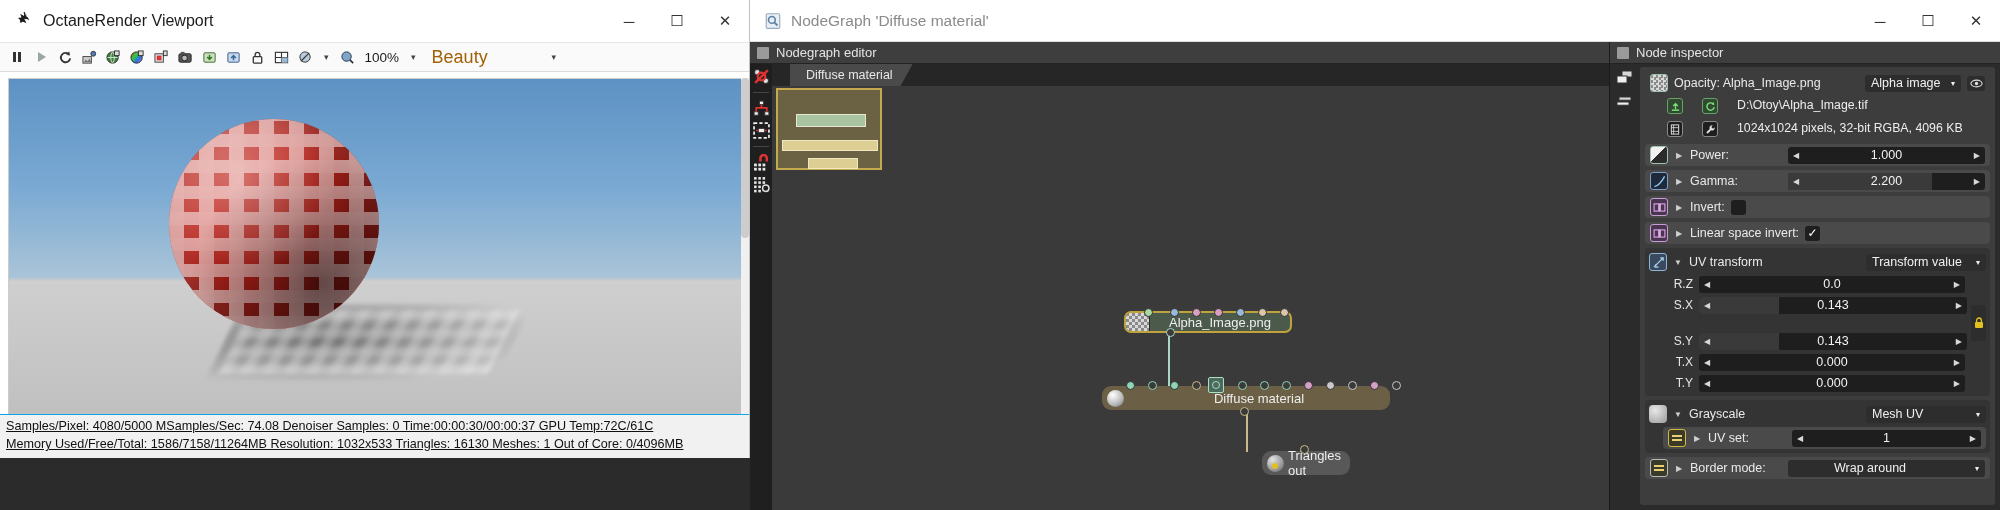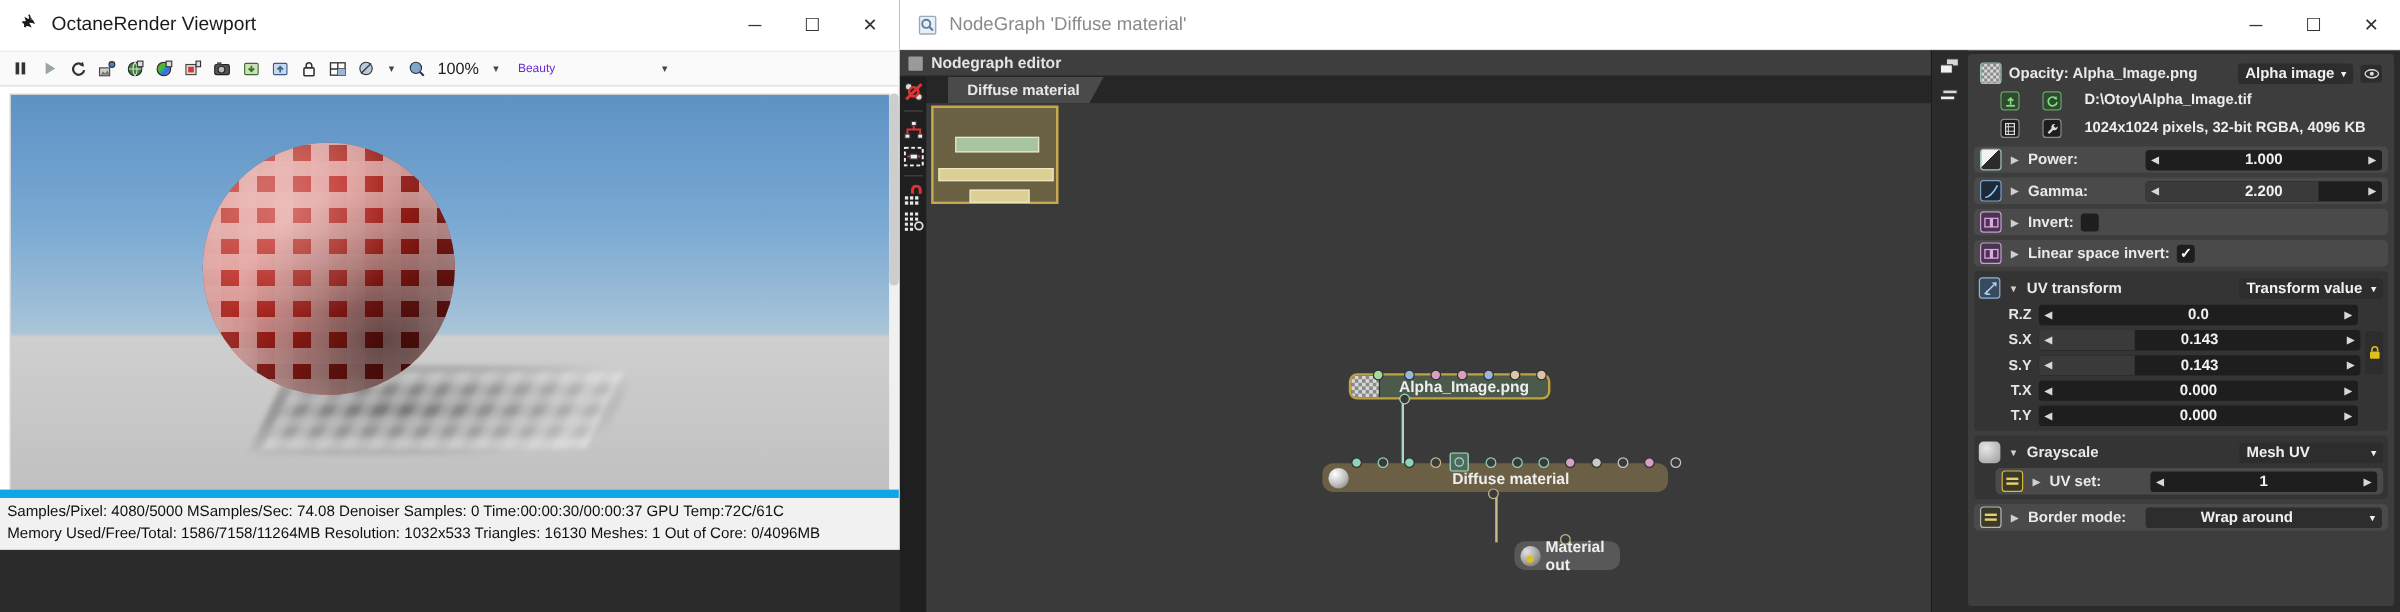--- a/index.html
+++ b/index.html
@@ -18,21 +18,21 @@
   .wctrls div { width:48px; height:42px; display:flex; align-items:center;
                 justify-content:center; color:#333; font-size:15px; }
 
   .vp-toolbar { height:30px; background:#fafafa; border-top:1px solid #e6e6e6;
                 border-bottom:1px solid #dcdcdc; display:flex; align-items:center;
                 padding:0 6px; gap:2px; }
   .tb { width:22px; height:22px; display:flex; align-items:center; justify-content:center;
         border-radius:2px; flex:none; }
   .zoomlbl { font-size:13.5px; color:#1b1b1b; padding:0 4px; }
   .caret { font-size:9px; color:#444; padding:0 6px; }
-  .beauty { font-size:10px; color:#6d28d9; padding-left:8px; }
+  .beauty { font-size:18px; color:#a16207; padding-left:8px; }
   .beautyWrap { display:flex; align-items:center; width:120px; }
 
   .render { position:absolute; left:8px; top:78px; width:734px; height:362px;
             overflow:hidden; border:1px solid #ccc; }
   .sky { position:absolute; inset:0;
          background:linear-gradient(#5d92c4 0%, #7aa9d3 30%, #a9c4d8 55%, #c9cdcd 56%, #c6c6c6 100%); }
   .floor { position:absolute; left:0; right:0; top:56%; bottom:0;
            background:linear-gradient(#cfcfcf, #bdbdbd); }
   .sphere { position:absolute; left:160px; top:40px; width:210px; height:210px;
             border-radius:50%; overflow:hidden;
@@ -48,34 +48,34 @@
                  radial-gradient(circle at 72% 78%, rgba(0,0,0,.5), transparent 58%); }
   .shadow { position:absolute; left:215px; top:225px; width:290px; height:76px;
             background:radial-gradient(ellipse at 35% 45%, rgba(60,60,60,.62), rgba(120,120,120,.12) 72%, transparent 80%);
             filter:blur(2px); transform:skewX(-26deg); }
   .shadow:before { content:""; position:absolute; inset:6px 10px;
       background-image:repeating-linear-gradient(90deg, rgba(255,255,255,.5) 0 11px, transparent 11px 22px),
                        repeating-linear-gradient(0deg, rgba(255,255,255,.5) 0 9px, transparent 9px 18px);
       background-blend-mode:multiply; mix-blend-mode:screen; opacity:.5; filter:blur(1px); }
 
   .vp-status { position:absolute; left:0; right:0; bottom:0; background:#f1f1f1;
-               border-top:7px solid #0ea5e9; padding:3px 6px 4px 6px;
-               font-size:12.6px; color:#101010; line-height:1.42; white-space:nowrap; }
+               border-top:1px solid #0ea5e9; padding:3px 6px 4px 6px;
+               font-size:12.6px; color:#101010; line-height:1.42; white-space:nowrap;text-decoration:underline; }
   .vp-status div { overflow:hidden; text-overflow:clip; }
   .vscroll { position:absolute; right:0; top:78px; width:8px; height:362px; background:#f0f0f0; }
   .vscroll i { position:absolute; top:0; left:0; right:0; height:160px; background:#cdcdcd; border-radius:4px; display:block; }
 
   
   .ng-win { width:1250px; height:510px; background:#262626; position:relative; }
   .ng-title { height:42px; background:#fff; display:flex; align-items:center;
               padding-left:14px; position:relative; border-bottom:1px solid #ddd; }
   .ng-title .ic { width:18px; height:18px; margin-right:9px; flex:none; }
   .ng-title .t { font-size:15.5px; color:#8a8a8a; }
 
-  .ng-body { position:absolute; left:0; right:0; top:42px; bottom:0; display:flex;font-weight:bold; }
+  .ng-body { position:absolute; left:0; right:0; top:42px; bottom:0; display:flex; }
   .ng-editor { flex:1; position:relative; background:#2e2e2e; border-right:1px solid #1b1b1b; }
   .ng-hdr { height:22px; background:#3e3e3e; display:flex; align-items:center;
             padding-left:7px; gap:7px; border-bottom:1px solid #232323; }
   .ng-hdr .sq { width:12px; height:12px; background:#9a9a9a; border-radius:1px; flex:none; }
   .ng-hdr .lbl { font-size:13px; color:#e4e4e4; }
 
   .ng-tabbar { height:22px; background:#262626; display:flex; align-items:flex-end;
                padding-left:40px; }
   .ng-tab { height:22px; background:#4c4533; color:#e8e8e8; font-size:12.5px;
             display:flex; align-items:center; padding:0 20px 0 16px;
@@ -170,21 +170,21 @@
   .txtrow .tl { color:#ededed; font-size:12.3px; }
   .minibtn { width:16px; height:16px; border-radius:3px; flex:none; }
   .grp { background:#343434; border-radius:4px; padding:4px; display:flex;
          flex-direction:column; gap:3px; }
   .sub { display:flex; align-items:center; gap:6px; height:18px; padding-left:18px; }
   .sub .k { color:#e6e6e6; font-size:12px; width:26px; text-align:right; flex:none; }
   .lockbtn { width:15px; height:36px; background:#2d2d2d; border-radius:3px;
              display:flex; align-items:center; justify-content:center; flex:none;
              color:#e0c020; font-size:11px; }
   .scaleRow { display:flex; align-items:center; gap:4px; }
-  .scaleCol { flex:1; display:flex; flex-direction:column; gap:3px; }
+  .scaleCol { flex:1; display:flex; flex-direction:column; gap:18px; }
 </style>
 </head>
 <body>
 
 <div class="app">
 
   <div class="vp-win">
 
     <div class="vp-title">
       <svg class="logo" viewBox="0 0 24 24">
@@ -451,29 +451,33 @@
               <div style="position:absolute; left:3px; top:3px; width:8px; height:8px; border-radius:50%; border:1.6px solid #a9d8c4;"></div>
             </div>
             <div class="outport" style="left:138px; bottom:-6px; border-color:#c7bb8a;"></div>
           </div>
 
           <div class="node n-out">
             <div class="orb">
                 <i></i>
               </div>
             <div class="body">
-                <span>Material out</span>
+                <span>Triangles out</span>
               </div>
             <div class="outport" style="left:38px; top:-6px; border-color:#c7bb8a;"></div>
           </div>
 
         </div>
       </div>
 
       <div class="insp">
+        <div class="insp-hdr">
+          <span class="sq"></span>
+          <span class="lbl">Node inspector</span>
+        </div>
 
         <div class="insp-main">
           <div class="insp-rail">
             <svg class="railico" viewBox="0 0 18 14">
               <rect x="6" y="1" width="10" height="6" fill="#d8d8d8" stroke="#333"></rect>
               <rect x="1" y="6" width="10" height="7" fill="#f0f0f0" stroke="#333"></rect>
               </svg>
             <svg class="railico" viewBox="0 0 18 14">
               <rect x="3" y="3" width="12" height="3.2" fill="#d8d8d8" stroke="#333"></rect>
               <rect x="1" y="8" width="12" height="3.2" fill="#f0f0f0" stroke="#333"></rect>

